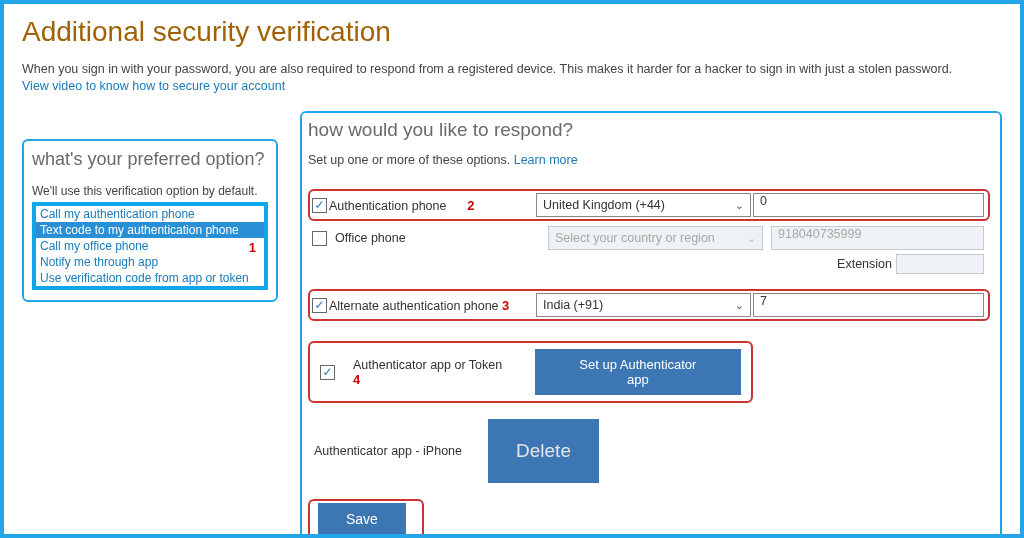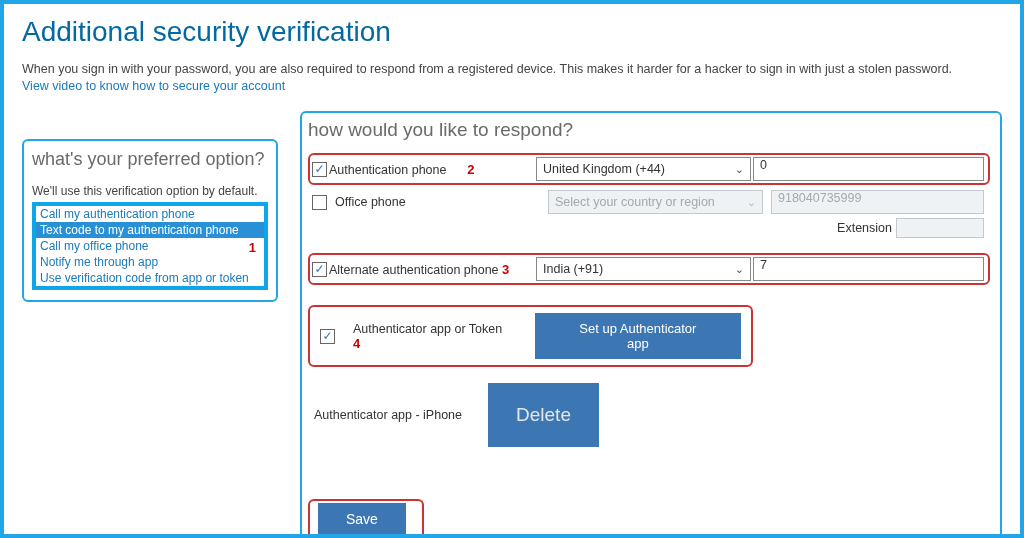--- a/index.html
+++ b/index.html
@@ -11,21 +11,21 @@
     width: 1024px;
     height: 538px;
     border: 4px solid #22a6e8;
     padding: 12px 18px 0 18px;
     position: relative;
     overflow: hidden;
   }
   h1 {
     font-size: 28px;
     font-weight: 400;
-    color: #0369a1;
+    color: #a16207;
     margin-bottom: 14px;
   }
   .intro {
     font-size: 12.5px;
     color: #444;
     margin-bottom: 2px;
   }
   .video-link {
     color: #1a7bb8;
     font-size: 12.5px;
@@ -280,20 +280,23 @@
       <div class="option-row selected">Text code to my authentication phone</div>
       <div class="option-row">Call my office phone</div>
       <div class="option-row">Notify me through app</div>
       <div class="option-row">Use verification code from app or token</div>
       <span class="annot" style="right:8px; top:34px;">1</span>
     </div>
   </div>
 
   <div class="respond-box">
     <h2>how would you like to respond?</h2>
+    <div class="respond-sub">
+      <span>Set up one or more of these options. </span><span class="learn">Learn more</span>
+    </div>
 
     <div class="highlight-row">
       <span class="chk checked"></span>
       <span class="row-label">
         <span>Authentication phone</span>
         &nbsp;&nbsp;&nbsp;&nbsp;
         <span class="annot" style="position:static; display:inline;">2</span>
       </span>
       <div class="select-box">
         <span>United Kingdom (+44)</span>

